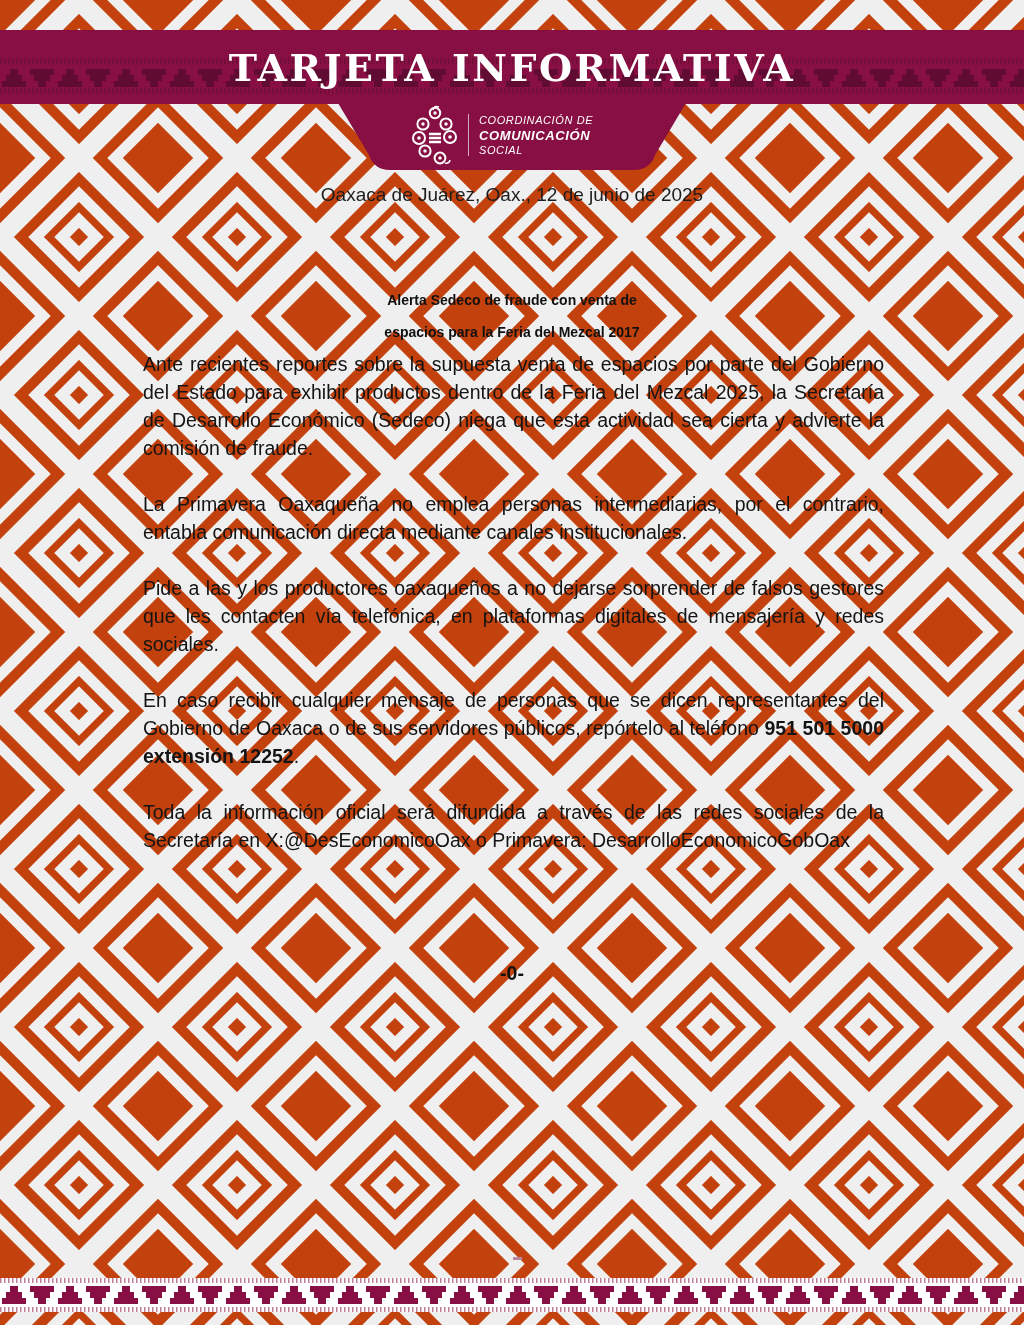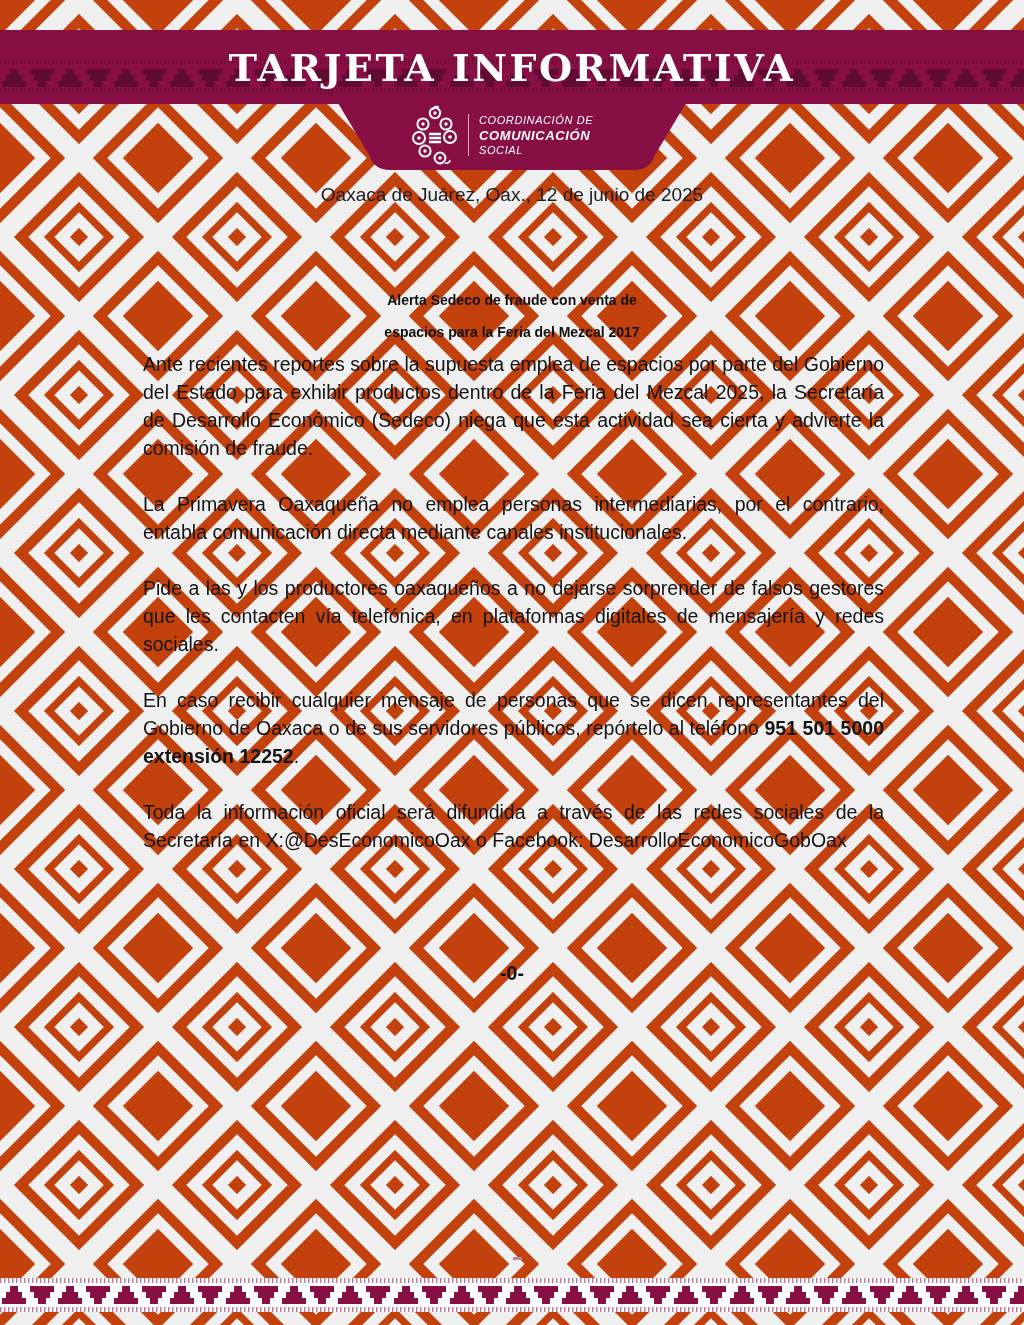--- a/index.html
+++ b/index.html
@@ -133,25 +133,25 @@
         <div>SOCIAL</div>
       </div>
     </div>
   </div>
 
   <div class="dateline">Oaxaca de Juárez, Oax., 12 de junio de 2025</div>
 
   <h1 class="doc-title"><span>Alerta Sedeco de fraude con venta de</span><br><span>espacios para la Feria del Mezcal 2017</span></h1>
 
   <div class="body-text" id="paragraphs">
-      <p><span>Ante recientes reportes sobre la supuesta emplea de espacios por parte del Gobierno del Estado para exhibir productos dentro de la Feria del Mezcal 2025, la Secretaría de Desarrollo Económico (Sedeco) niega que esta actividad sea cierta y advierte la comisión de fraude.</span></p>
+      <p><span>Ante recientes reportes sobre la supuesta venta de espacios por parte del Gobierno del Estado para exhibir productos dentro de la Feria del Mezcal 2025, la Secretaría de Desarrollo Económico (Sedeco) niega que esta actividad sea cierta y advierte la comisión de fraude.</span></p>
       <p><span>La Primavera Oaxaqueña no emplea personas intermediarias, por el contrario, entabla comunicación directa mediante canales institucionales.</span></p>
       <p><span>Pide a las y los productores oaxaqueños a no dejarse sorprender de falsos gestores que les contacten vía telefónica, en plataformas digitales de mensajería y redes sociales.</span></p>
       <p><span>En caso recibir cualquier mensaje de personas que se dicen representantes del Gobierno de Oaxaca o de sus servidores públicos, repórtelo al teléfono </span><span class="b">951 501 5000 extensión 12252</span><span>.</span></p>
-      <p><span>Toda la información oficial será difundida a través de las redes sociales de la Secretaría en X:@DesEconomicoOax o Facebook: DesarrolloEconomicoGobOax</span></p>
+      <p><span>Toda la información oficial será difundida a través de las redes sociales de la Secretaría en X:@DesEconomicoOax o Primavera: DesarrolloEconomicoGobOax</span></p>
     </div>
 
   <div class="end-mark">-0-</div>
 
   <div class="page-dash"></div>
 
   <svg class="footer-band" width="1024" height="34" aria-hidden="true">
     <defs>
       <pattern id="pZigLight" width="56" height="34" patternUnits="userSpaceOnUse">
         <line x1="0" y1="2.5" x2="56" y2="2.5" stroke="#870f43" stroke-width="5" stroke-dasharray="1.5 2.5" opacity=".55"></line>

